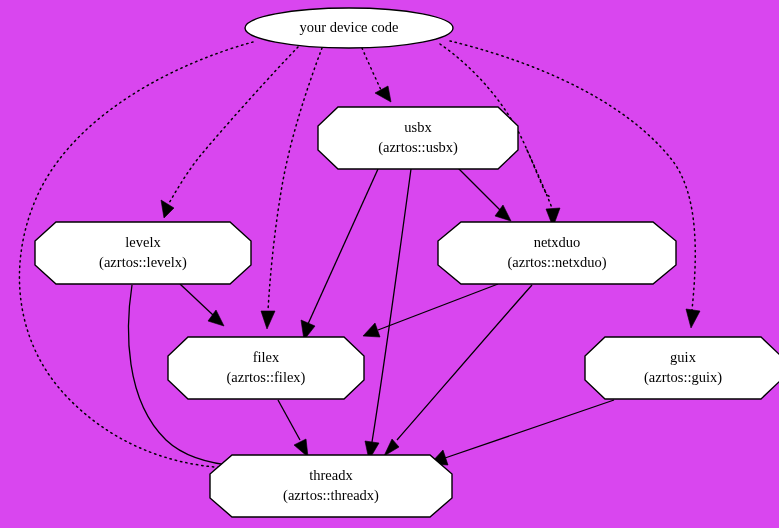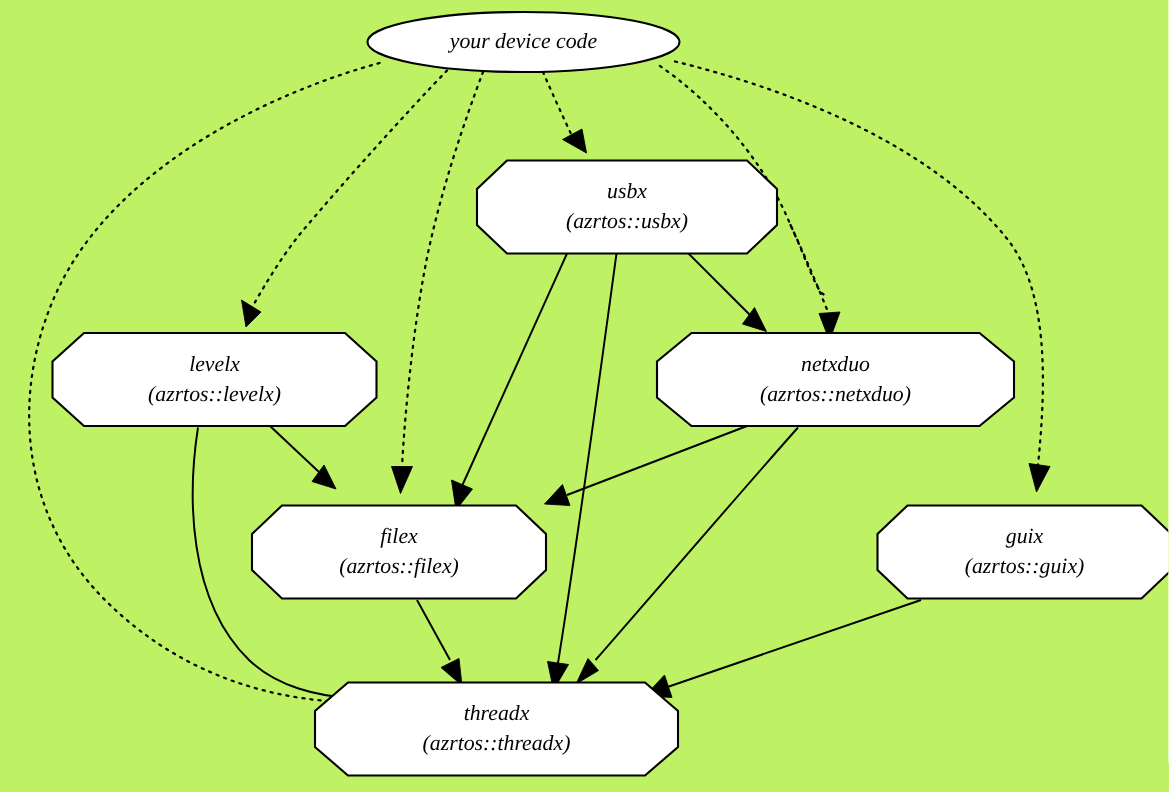--- a/index.html
+++ b/index.html
@@ -4,24 +4,23 @@
 <style>
   html, body {
     margin: 0;
     padding: 0;
     background: #ffffff;
   }
   #diagram-root {
     position: relative;
     width: 779px;
     height: 528px;
-    background: #bef264;
+    background: #d946ef;
     font-family: "Liberation Serif", "DejaVu Serif", serif;
     overflow: hidden;
-    font-style: italic;
   }
   svg#graph-canvas {
     display: block;
     width: 779px;
     height: 528px;
   }
   .node-shape {
     fill: #ffffff;
     stroke: #000000;
     stroke-width: 1.4;

